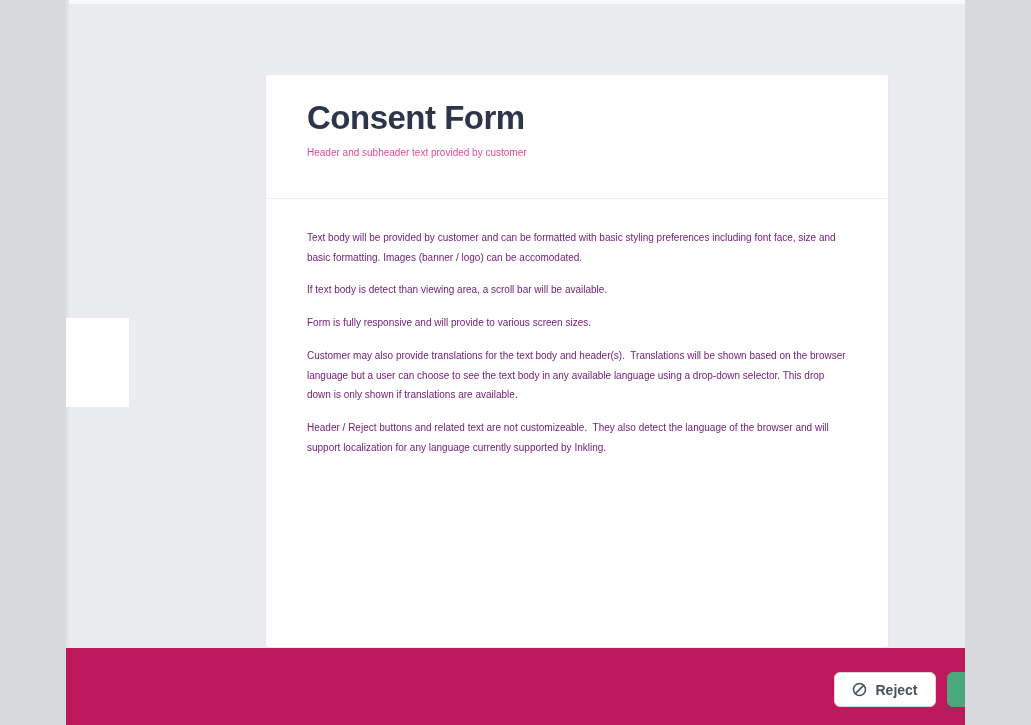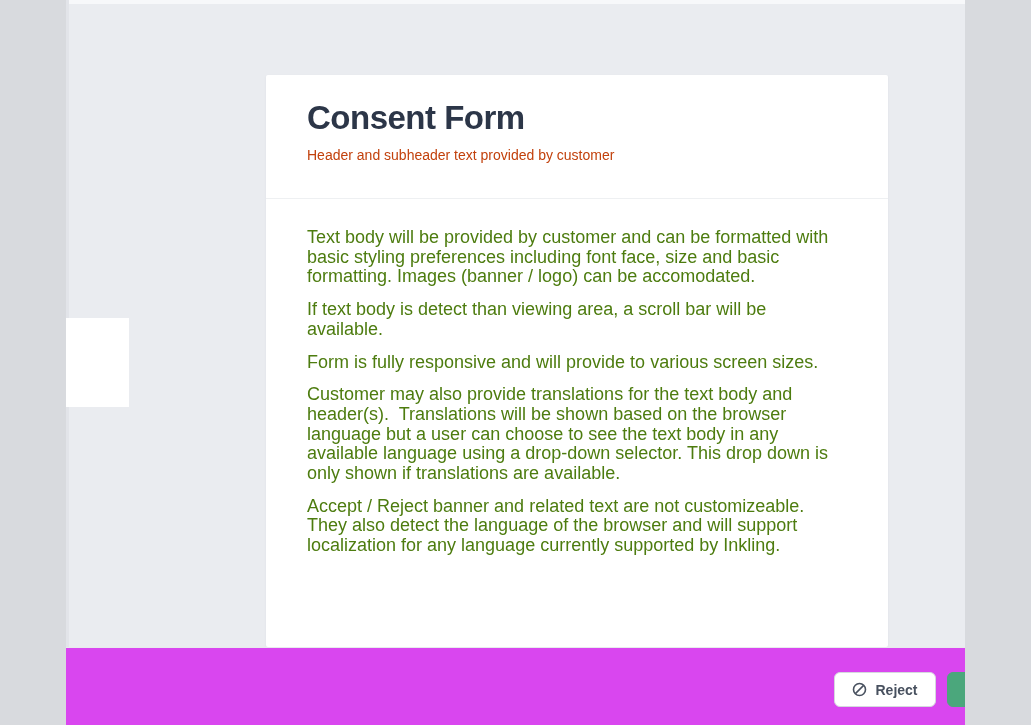--- a/index.html
+++ b/index.html
@@ -39,35 +39,35 @@
   }
   .card-title {
     font-size: 33px;
     font-weight: 700;
     letter-spacing: -0.5px;
     color: #2c3648;
     line-height: 1.2;
   }
   .card-subtitle {
     margin-top: 9px;
-    font-size: 14px;
-    color: #c2410c;
+    font-size: 10px;
+    color: #ec4899;
   }
   .divider {
     height: 1px;
     background: #eef0f2;
   }
   .card-body {
     padding: 29px 41px 0 41px;
   }
   .card-body p {
     width: 540px;
-    font-size: 18px;
+    font-size: 10px;
     line-height: 19.7px;
-    color: #4d7c0f;
+    color: #701a75;
     margin-bottom: 13px;
     white-space: pre-wrap;
   }
 
   
   .peek {
     position: absolute;
     top: 318px;
     height: 89px;
     background: #ffffff;
@@ -82,21 +82,21 @@
     width: 8px; height: 94px;
     border-radius: 4px;
     background: #6a7383;
   }
 
   
   .footer {
     position: absolute;
     left: 0; right: 0; bottom: 0;
     height: 78px;
-    background: #d946ef;
+    background: #be185d;
     border-top: 1px solid #e8eaed;
     z-index: 5;
   }
   .btn {
     position: absolute;
     top: 24px;
     height: 35px;
     display: flex;
     align-items: center;
     justify-content: center;
@@ -140,21 +140,21 @@
     <div class="card-header">
       <div class="card-title">Consent Form</div>
       <div class="card-subtitle">Header and subheader text provided by customer</div>
     </div>
     <div class="divider"></div>
     <div class="card-body">
       <p>Text body will be provided by customer and can be formatted with basic styling preferences including font face, size and basic formatting. Images (banner / logo) can be accomodated.</p>
       <p>If text body is detect than viewing area, a scroll bar will be available.</p>
       <p>Form is fully responsive and will provide to various screen sizes.</p>
       <p>Customer may also provide translations for the text body and header(s).  Translations will be shown based on the browser language but a user can choose to see the text body in any available language using a drop-down selector. This drop down is only shown if translations are available.</p>
-      <p>Accept / Reject banner and related text are not customizeable.  They also detect the language of the browser and will support localization for any language currently supported by Inkling.</p>
+      <p>Header / Reject buttons and related text are not customizeable.  They also detect the language of the browser and will support localization for any language currently supported by Inkling.</p>
     </div>
   </div>
 
   <div class="footer">
     <div class="btn btn-reject">
       <span class="icon">
         <svg width="15" height="15" viewBox="0 0 15 15" fill="none">
           <circle cx="7.5" cy="7.5" r="6" stroke="#48515f" stroke-width="1.6"></circle>
           <line x1="3.4" y1="11.6" x2="11.6" y2="3.4" stroke="#48515f" stroke-width="1.6"></line>
         </svg>

